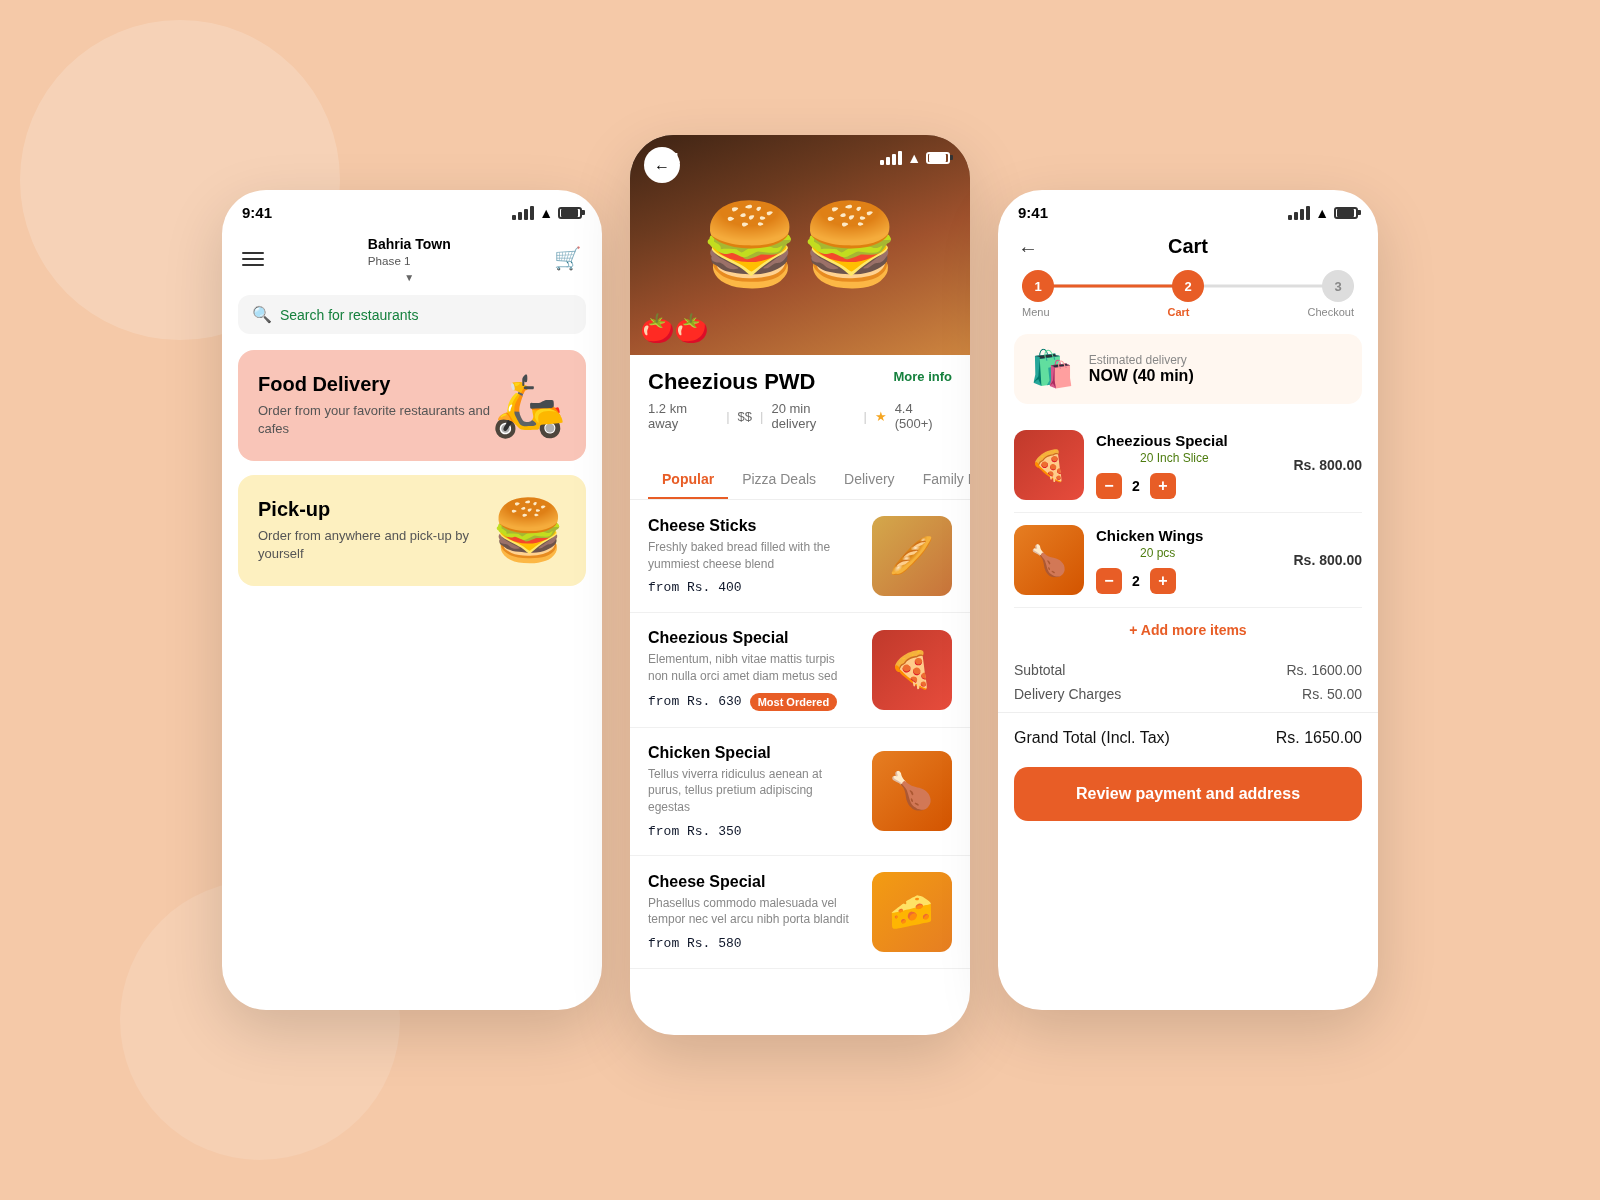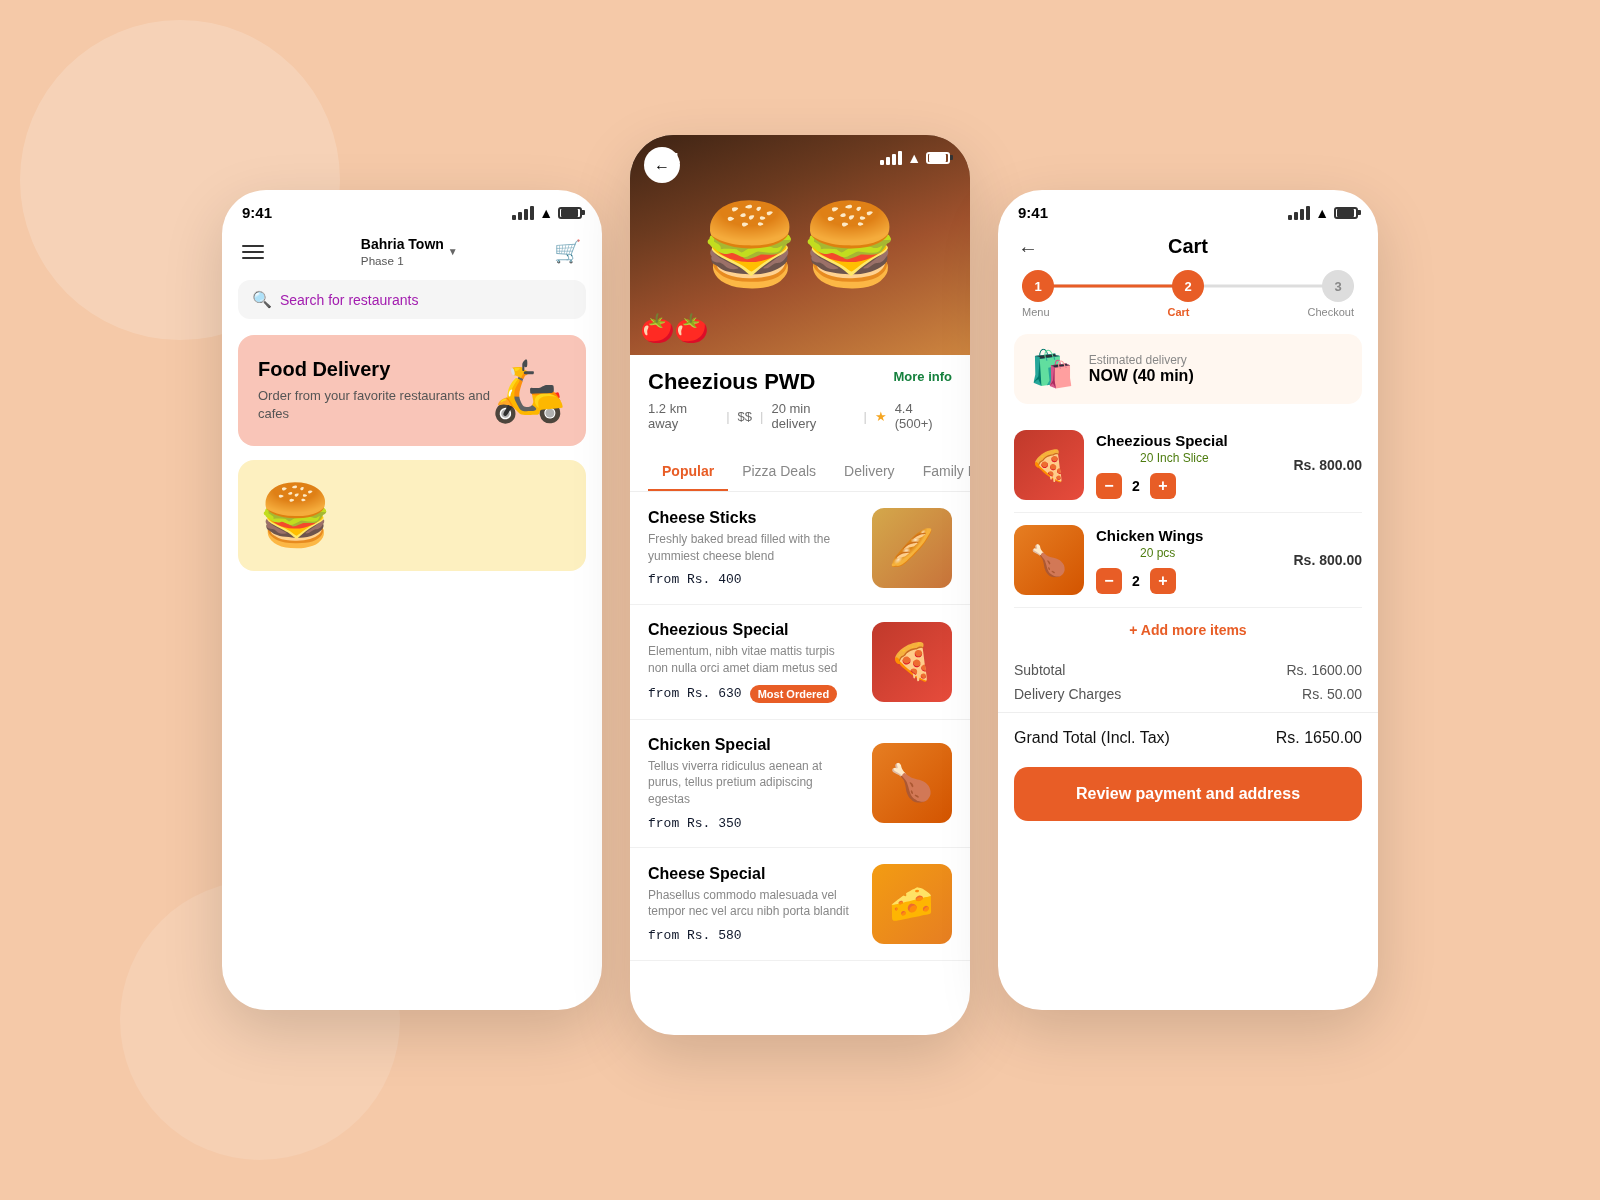--- a/index.html
+++ b/index.html
@@ -92,37 +92,37 @@
 
     
     .phone1-header {
       display: flex;
       justify-content: space-between;
       align-items: center;
       padding: 6px 20px 12px;
     }
     .hamburger-icon { display: flex; flex-direction: column; gap: 4px; cursor: pointer; }
     .hline { width: 22px; height: 2px; background: #333; border-radius: 2px; }
-    .location-box { display: flex; align-items: center; gap: 4px; }
+    .location-box { display: flex; align-items: center; gap: 4px; flex-direction: column; }
     .location-text { font-size: 14px; font-weight: 600; line-height: 1.3; }
     .location-text small { display: block; font-weight: 500; color: #555; }
     .chevron-down { font-size: 10px; color: #666; }
     .cart-icon { font-size: 22px; color: #333; cursor: pointer; }
 
     .search-bar {
       margin: 0 16px 16px;
       display: flex;
       align-items: center;
       gap: 8px;
       background: #f5f5f5;
       border-radius: 12px;
       padding: 10px 14px;
     }
     .search-icon { color: #aaa; font-size: 16px; }
-    .search-text { color: #a21caf; font-size: 14px; }
+    .search-text { color: #15803d; font-size: 14px; }
 
     .card {
       margin: 0 16px 14px;
       border-radius: 16px;
       padding: 20px;
       display: flex;
       justify-content: space-between;
       align-items: center;
       overflow: hidden;
     }
@@ -155,21 +155,21 @@
     .phone2-status { position: absolute; top: 0; left: 0; right: 0; }
 
     .restaurant-info { padding: 14px 18px 10px; }
     .restaurant-name { font-size: 22px; font-weight: 800; margin-bottom: 6px; }
     .restaurant-meta {
       display: flex;
       align-items: center;
       gap: 8px;
       font-size: 13px;
       color: #666;
-      margin-bottom: 12px;
+      margin-bottom: 20px;
     }
     .more-info { color: #15803d; font-weight: 600; font-size: 13px; }
     .dot { color: #ccc; }
     .stars { color: #f5a623; }
 
     .tabs {
       display: flex;
       gap: 0;
       padding: 0 18px;
       border-bottom: 1px solid #eee;
@@ -435,20 +435,24 @@
 
     <div class="card card-delivery">
       <div class="card-text">
         <h3>Food Delivery</h3>
         <p>Order from your favorite restaurants and cafes</p>
       </div>
       <div class="card-img">🛵</div>
     </div>
 
     <div class="card card-pickup">
+      <div class="card-text">
+        <h3>Pick-up</h3>
+        <p>Order from anywhere and pick-up by yourself</p>
+      </div>
       <div class="card-img">🍔</div>
     </div>
   </div>
 
   <div class="phone phone-2">
 
     <div class="phone2-hero">
       <div class="phone2-status status-bar" style="position:absolute;top:0;left:0;right:0;z-index:10;color:white;">
         <span class="status-time">9:41</span>
         <div class="status-icons">

